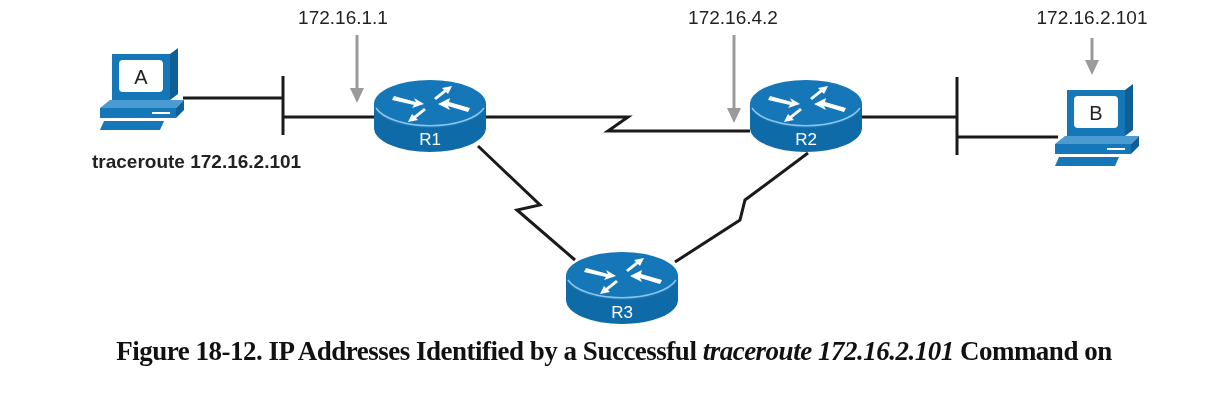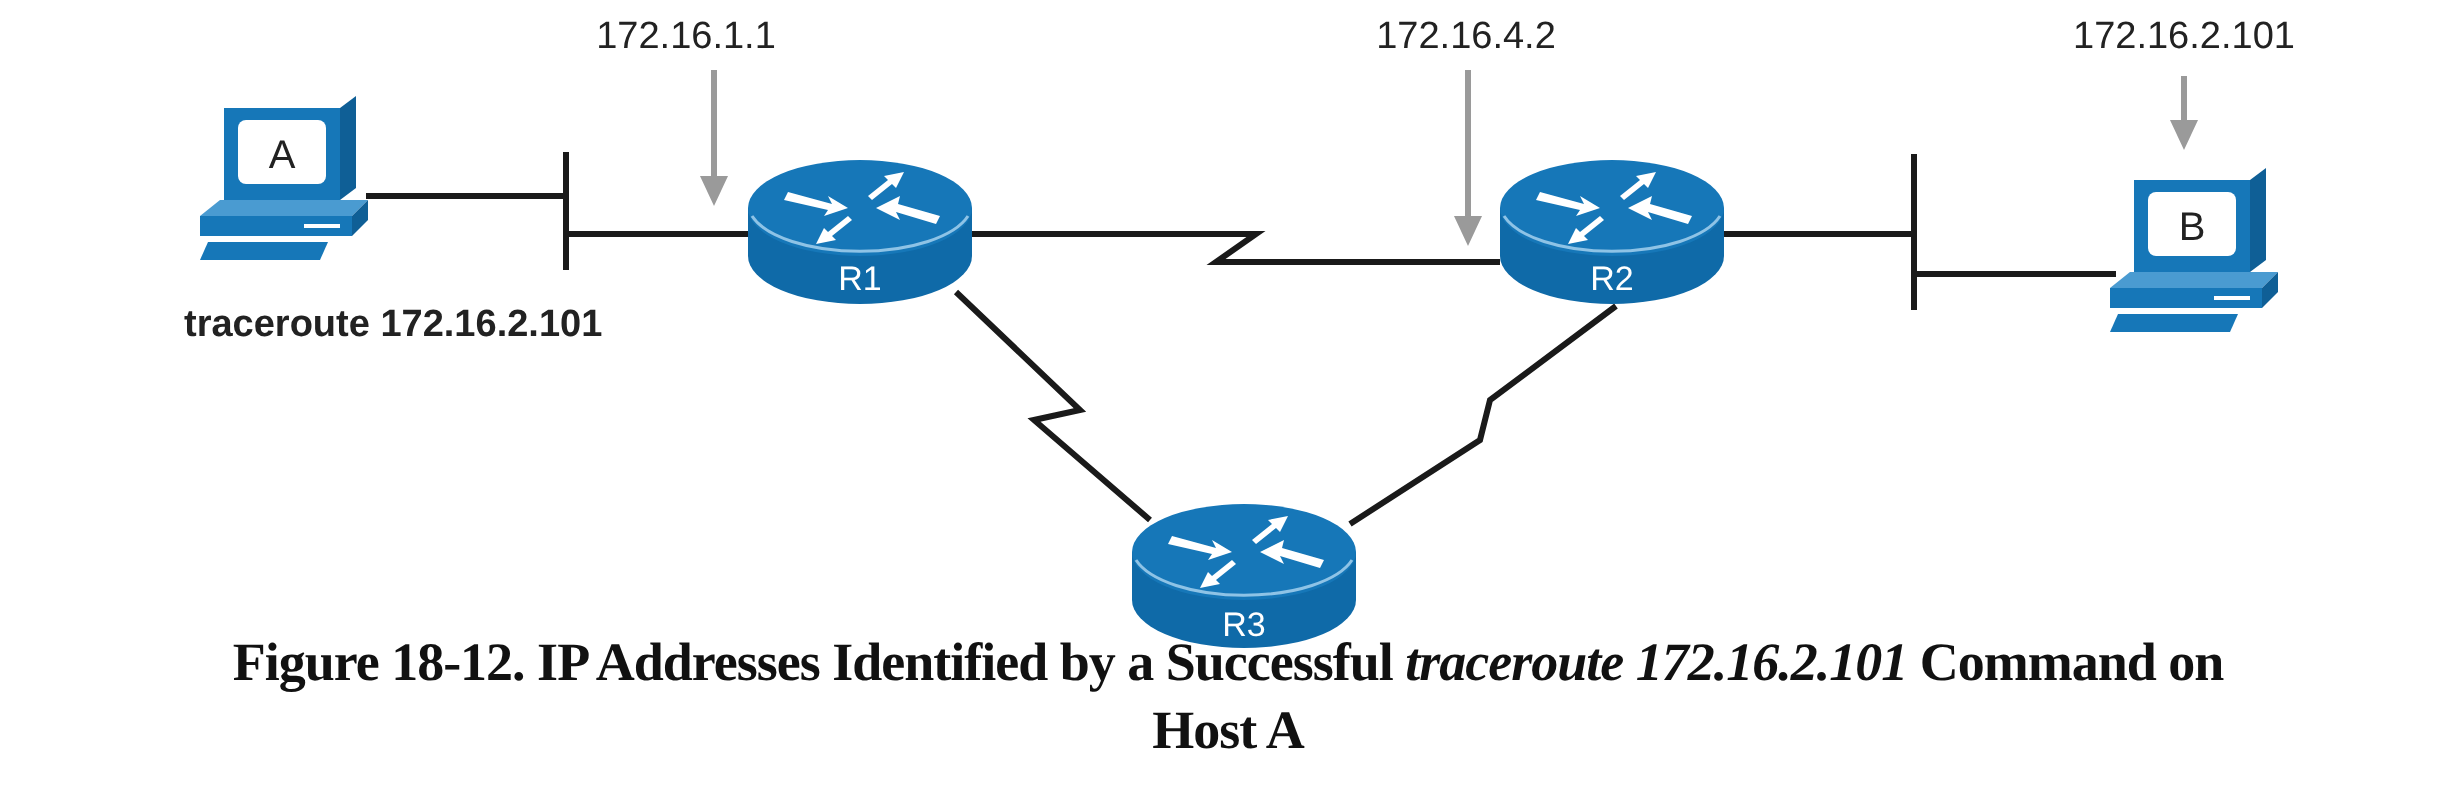--- a/index.html
+++ b/index.html
@@ -3,21 +3,21 @@
   <meta charset="utf-8">
   <style>
     html, body { margin: 0; padding: 0; background: #ffffff; }
     body { width: 1228px; height: 406px; position: relative; overflow: hidden; }
     #diagram { position: absolute; left: 0; top: 0; width: 1228px; height: 330px; }
     .ip-label { font-family: "Liberation Sans", sans-serif; font-size: 19px; fill: #222; }
     .cmd-label { font-family: "Liberation Sans", sans-serif; font-size: 19px; font-weight: bold; fill: #222; }
     .router-label { font-family: "Liberation Sans", sans-serif; font-size: 17px; fill: #ffffff; }
     .host-letter { font-family: "Liberation Sans", sans-serif; font-size: 20px; fill: #222; }
     .caption {
-      position: absolute; left: 0; top: 314px; width: 1228px; text-align: center;
+      position: absolute; left: 0; top: 334px; width: 1228px; text-align: center;
       font-family: "Liberation Serif", serif; font-weight: bold; font-size: 27px; line-height: 34px; color: #111;
       letter-spacing: -0.5px;
     }
     .caption i { font-style: italic; }
   </style>
 </head>
 <body>
 
 <svg id="diagram" viewBox="0 0 1228 330" xmlns="http://www.w3.org/2000/svg">
   <defs>
@@ -110,14 +110,13 @@
   </g>
 
   <g>
     <use href="#router-sym" x="564" y="250" width="116" height="76"></use>
     <text class="router-label" x="622" y="318" text-anchor="middle">R3</text>
   </g>
 </svg>
 
 <div class="caption">
   <div><span>Figure 18-12. IP Addresses Identified by a Successful </span><i>traceroute 172.16.2.101</i><span> Command on</span></div>
-  <div>Host A</div>
 </div>
 
 </body></html>

